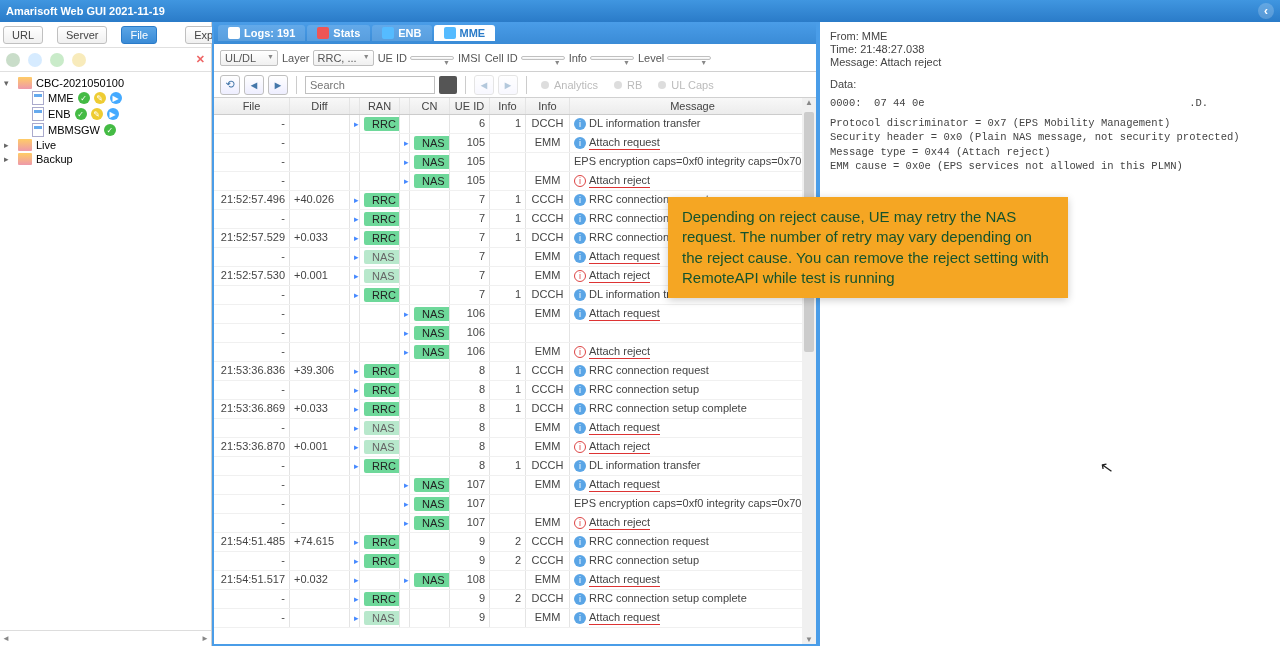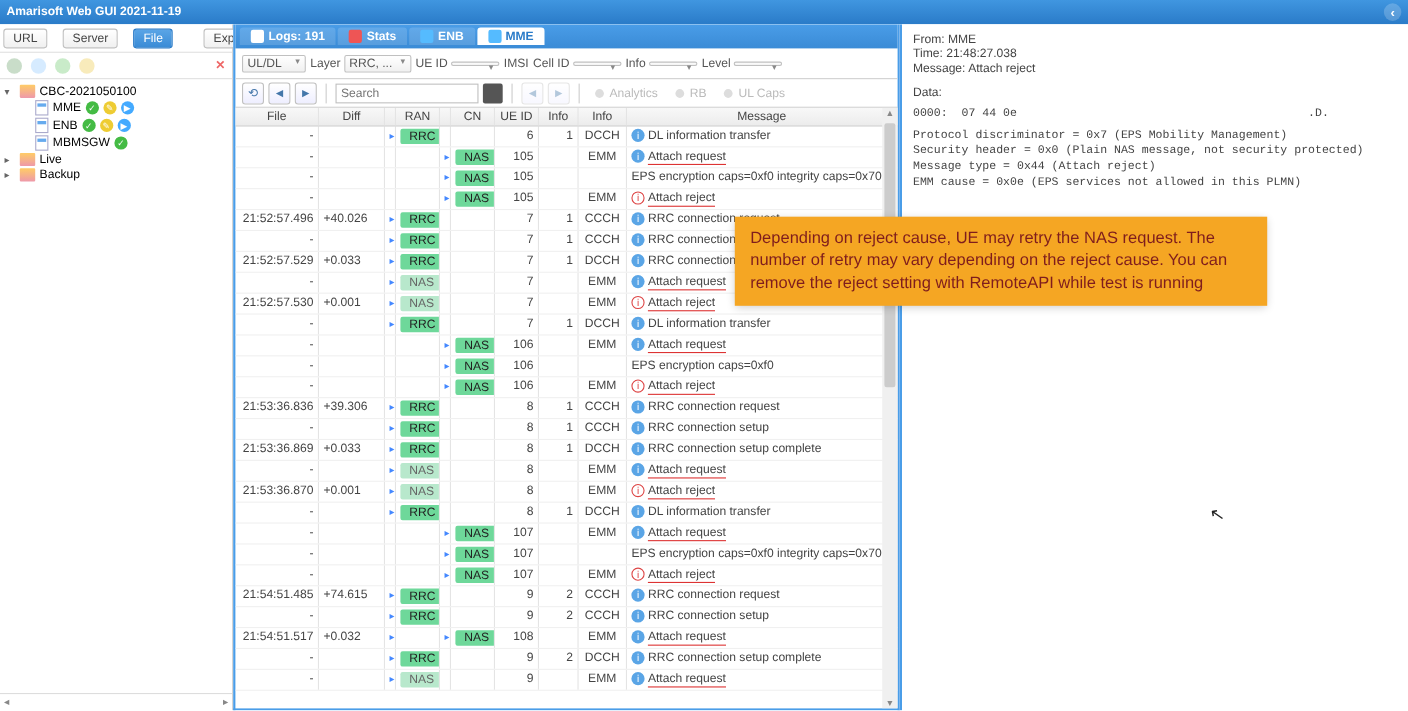--- a/index.html
+++ b/index.html
@@ -110,21 +110,21 @@
 .scrollbar-v .thumb { background:#ccc; width:10px; margin:14px 2px; height:240px; border-radius:2px;}
 .scrollbar-v::before { content:"▲"; position:absolute; top:0; left:3px; font-size:8px; color:#888;}
 .scrollbar-v::after { content:"▼"; position:absolute; bottom:0; left:3px; font-size:8px; color:#888;}
 
 
 .detail { width: 462px; border-left: 2px solid #4a9de8; background:#fff; padding: 8px 10px; overflow:auto; position:relative;}
 .detail .kv { color:#444; margin-bottom:1px; }
 .detail pre { font-family: 'Courier New', monospace; color:#444; margin-top:6px; white-space:pre; font-size:10.5px; line-height:1.35;}
 
 
-.annotation { position: absolute; left: 668px; top: 197px; width: 484px; background: #f5a623; color:#7f1d1d; padding: 10px 14px; font-size: 15px; line-height:1.35; box-shadow: 0 2px 8px rgba(0,0,0,0.2); }
+.annotation { position: absolute; left: 668px; top: 197px; width: 400px; background: #f5a623; color:#14532d; padding: 10px 14px; font-size: 15px; line-height:1.35; box-shadow: 0 2px 8px rgba(0,0,0,0.2); }
 
 .chk { width:12px; height:12px; border:1px solid #aaa; background:#fff; display:inline-block;}
 
 .cursor-arrow { position:absolute; left:1100px; top:458px; font-size:14px; color:#222; transform:rotate(-10deg);}
 .cursor-arrow::before{content:"↖"; font-size:16px;}
 </style>
 </head>
 <body>
 
 <div class="app">
@@ -417,21 +417,20 @@
             <div class="trow">
               <div class="cell col-time">-</div>
               <div class="cell col-diff"></div>
               <div class="cell col-tx"><span class="arrow-r"></span></div>
               <div class="cell col-ran"></div>
               <div class="cell col-txr"><span class="arrow-r">▸</span></div>
               <div class="cell col-cn"><span class="pill nas">NAS</span></div>
               <div class="cell col-ueid">106</div>
               <div class="cell col-cell"></div>
               <div class="cell col-info"></div>
-              <div class="cell col-msg">EPS encryption caps=0xf0</div>
             </div>
             <div class="trow">
               <div class="cell col-time">-</div>
               <div class="cell col-diff"></div>
               <div class="cell col-tx"><span class="arrow-r"></span></div>
               <div class="cell col-ran"></div>
               <div class="cell col-txr"><span class="arrow-r">▸</span></div>
               <div class="cell col-cn"><span class="pill nas">NAS</span></div>
               <div class="cell col-ueid">106</div>
               <div class="cell col-cell"></div>

